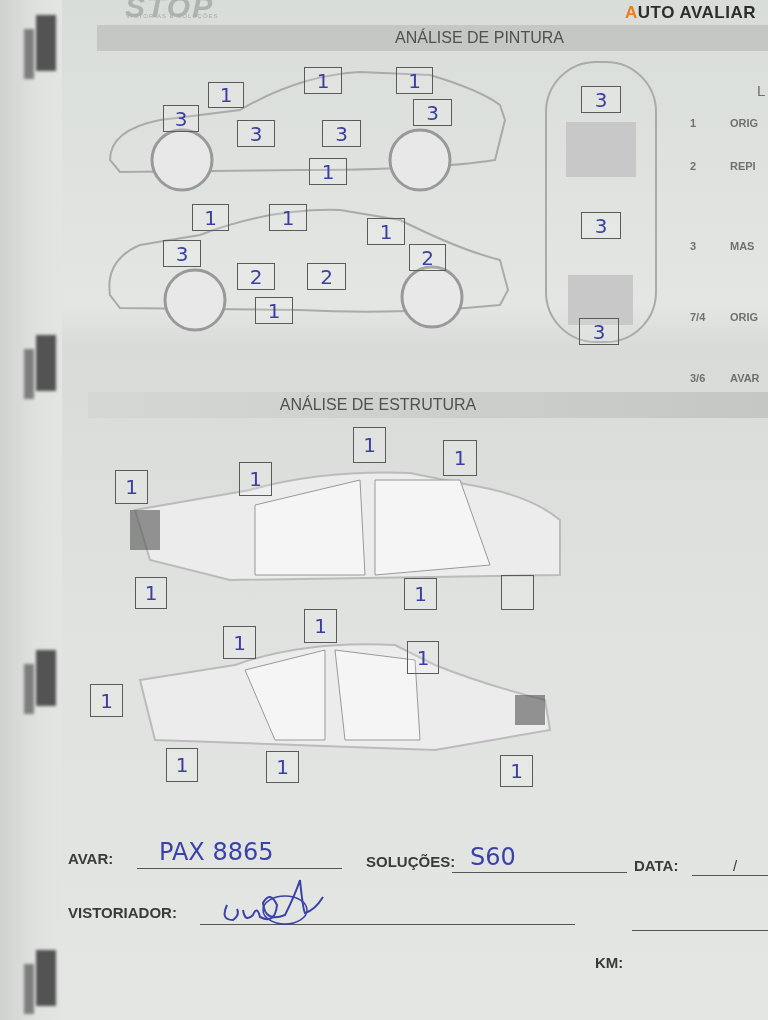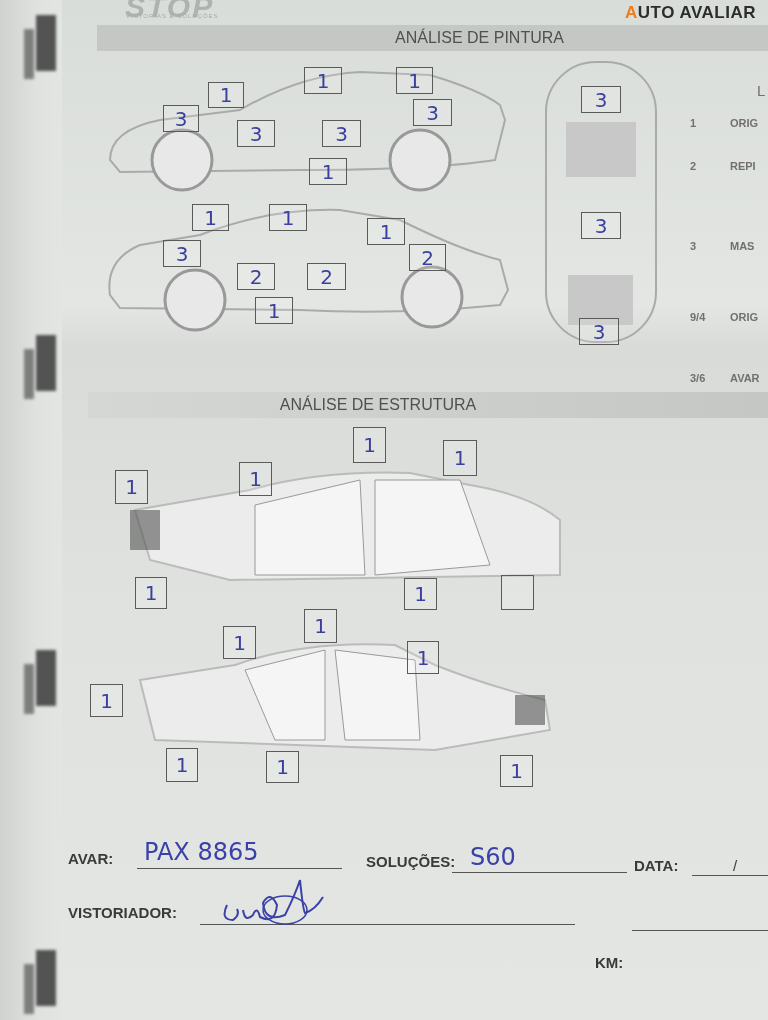--- a/index.html
+++ b/index.html
@@ -87,21 +87,21 @@
   <rect x="30" y="215" width="65" height="50" fill="#c8c8c8"></rect>
 </svg>
 <div class="box" style="left:581px;top:86px;width:38px;height:25px">3</div>
 <div class="box" style="left:581px;top:212px;width:38px;height:25px">3</div>
 <div class="box" style="left:579px;top:318px;width:38px;height:25px">3</div>
 
 <div class="legend-item" style="left:757px;top:82px;font-size:15px;font-weight:400">L</div>
 <div class="legend-item" style="left:690px;top:117px"><span class="code">1</span><span>ORIG</span></div>
 <div class="legend-item" style="left:690px;top:160px"><span class="code">2</span><span>REPI</span></div>
 <div class="legend-item" style="left:690px;top:240px"><span class="code">3</span><span>MAS</span></div>
-<div class="legend-item" style="left:690px;top:311px"><span class="code">9/4</span><span>ORIG</span></div>
+<div class="legend-item" style="left:690px;top:311px"><span class="code">7/4</span><span>ORIG</span></div>
 <div class="legend-item" style="left:690px;top:372px"><span class="code">3/6</span><span>AVAR</span></div>
 
 <div class="band" style="left:88px;top:392px;width:680px;background:linear-gradient(90deg,#d4d7d4,#c4c7c4)"><span style="position:relative;left:-50px">ANÁLISE DE ESTRUTURA</span></div>
 
 <svg class="car" style="left:130px;top:465px" width="440" height="130">
   <path d="M5 45 L120 25 Q190 5 280 8 L340 20 Q400 30 430 55 L430 110 L100 115 L20 95 Z" fill="#ececec" stroke="#bbb" stroke-width="2"></path>
   <path d="M125 40 L230 15 L235 110 L125 110 Z" fill="#f5f5f5" stroke="#999"></path>
   <path d="M245 15 L330 15 L360 100 L245 110 Z" fill="#f5f5f5" stroke="#999"></path>
   <rect x="0" y="45" width="30" height="40" fill="#555" opacity=".6"></rect>
 </svg>
@@ -122,21 +122,21 @@
 <div class="box" style="left:223px;top:626px;width:31px;height:31px">1</div>
 <div class="box" style="left:304px;top:609px;width:31px;height:32px">1</div>
 <div class="box" style="left:407px;top:641px;width:30px;height:31px">1</div>
 <div class="box" style="left:90px;top:684px;width:31px;height:31px">1</div>
 <div class="box" style="left:166px;top:748px;width:30px;height:32px">1</div>
 <div class="box" style="left:266px;top:751px;width:31px;height:30px">1</div>
 <div class="box" style="left:500px;top:755px;width:31px;height:30px">1</div>
 
 <div class="field" style="left:68px;top:850px">AVAR:</div>
 <div class="line" style="left:137px;top:868px;width:205px"></div>
-<div class="hand" style="left:144px;top:838px">PAX 8865</div>
+<div class="hand" style="left:159px;top:838px">PAX 8865</div>
 
 <div class="field" style="left:366px;top:853px">SOLUÇÕES:</div>
 <div class="line" style="left:452px;top:872px;width:175px"></div>
 <div class="hand" style="left:470px;top:843px">S60</div>
 
 <div class="field" style="left:634px;top:857px">DATA:</div>
 <div class="line" style="left:692px;top:875px;width:76px"></div>
 <div class="field" style="left:733px;top:857px;font-weight:400">/</div>
 
 <div class="field" style="left:68px;top:904px">VISTORIADOR:</div>

